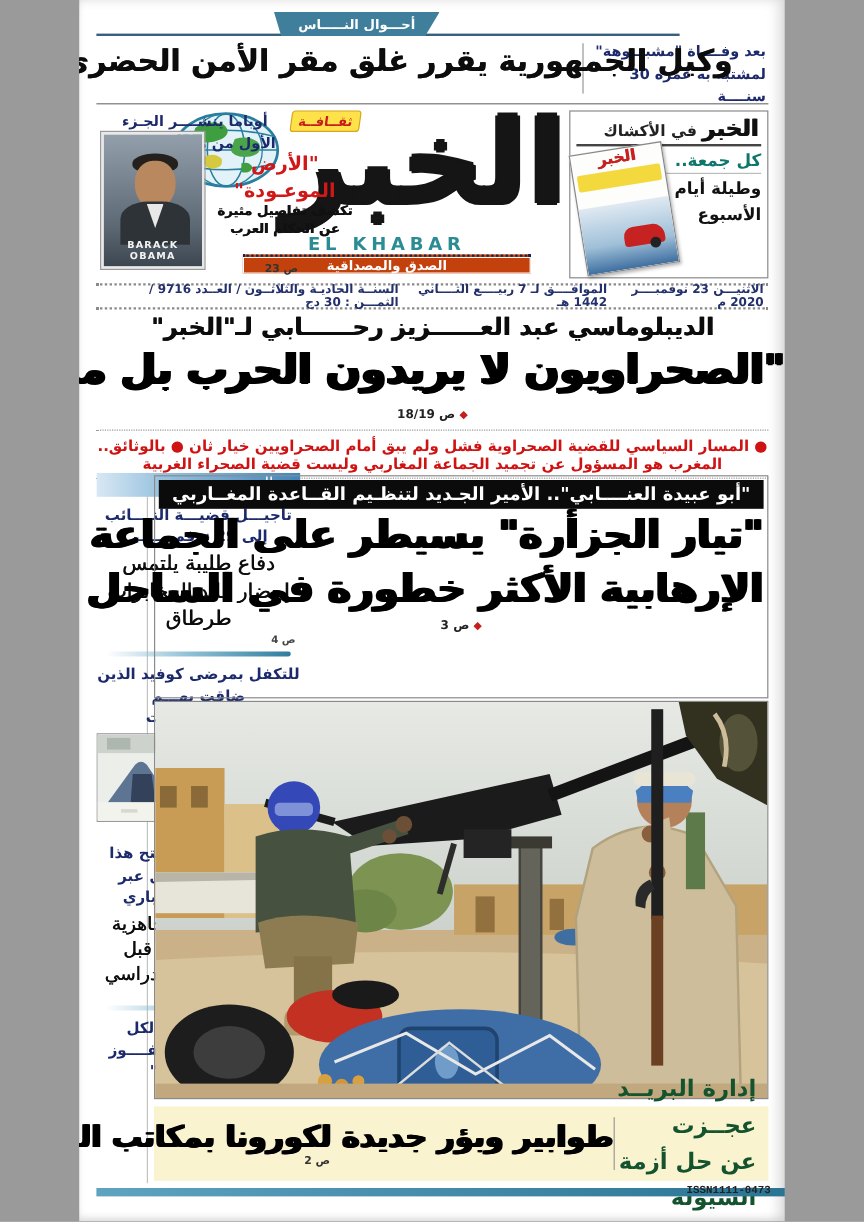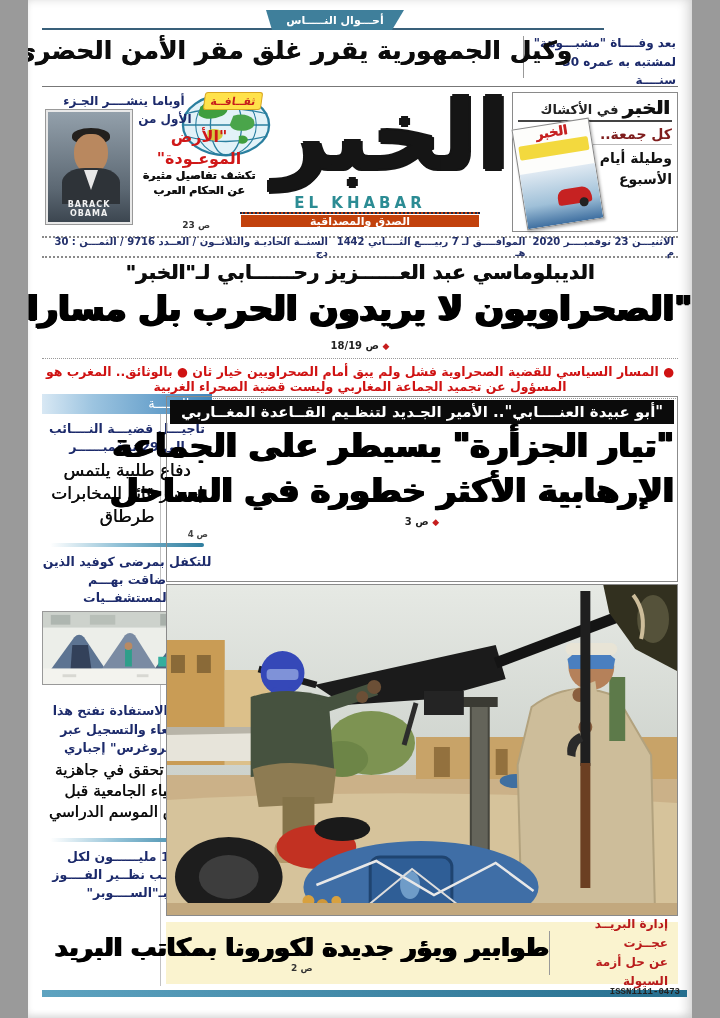--- a/index.html
+++ b/index.html
@@ -1,19 +1,19 @@
 <!DOCTYPE html>
 <html lang="ar" dir="rtl"><head>
 <meta charset="utf-8">
 <style>
   * { margin:0; padding:0; box-sizing:border-box; }
   html,body { background:#9a9a9a; }
   body { font-family:"DejaVu Sans", sans-serif; }
   #page {
-    position:relative; width:664px; height:1018px; margin:0 auto;
+    position:relative; width:588px; height:1018px; margin:0 auto;
     background:#ffffff; overflow:hidden; direction:rtl;
     box-shadow:inset -6px 0 10px rgba(0,0,0,.12), inset 0 -3px 6px rgba(0,0,0,.08);
   }
   .nv { color:#1c2a6b; }
   .rd { color:#d01818; }
 
   
   #top-rule { position:absolute; top:28px; left:14px; right:88px; height:2px; background:#39607a; }
   #top-tab {
     position:absolute; top:10px; right:288px; width:138px; height:20px;
@@ -30,21 +30,21 @@
   #head-rule { position:absolute; top:86px; left:14px; right:14px; height:1px; background:#777; }
 
   
   #kiosk-box { position:absolute; top:92px; right:14px; width:166px; height:140px;
     border:1px solid #8a8a8a; padding:3px 5px; }
   #kiosk-head { display:flex; align-items:baseline; justify-content:center; gap:4px;
     border-bottom:2px solid #444; padding-bottom:2px; }
   #kiosk-logo { font-size:19px; font-weight:bold; color:#111; text-shadow:1px 0 #111; }
   #kiosk-logo i { font-style:normal; color:#c62222; }
   #kiosk-title { font-size:13px; font-weight:bold; color:#222;margin-left:20px; }
-  #kiosk-l1 { color:#7f1d1d; font-weight:bold; font-size:14px; text-align:right; margin-top:4px; border-bottom:1px solid #bbb; padding-bottom:2px;}
+  #kiosk-l1 { color:#0f766e; font-weight:bold; font-size:14px; text-align:right; margin-top:4px; border-bottom:1px solid #bbb; padding-bottom:2px;}
   #kiosk-l2,#kiosk-l3 { font-weight:bold; font-size:14px; color:#111; text-align:right; margin-top:5px; }
   #kiosk-mag { position:absolute; left:6px; bottom:6px; width:78px; height:102px;
     background:#fdfdfb; border:1px solid #888; transform:rotate(-9deg);
     box-shadow:1px 2px 3px rgba(0,0,0,.3); overflow:hidden; }
   #kiosk-mag .m-head { color:#c62222; font-weight:bold; font-size:13px; text-align:center; text-shadow:.5px 0 #c62222; }
   #kiosk-mag .m-strip { height:14px; background:#f3d93e; margin:2px 3px; border-radius:2px; }
   #kiosk-mag .m-art { position:absolute; bottom:0; left:0; right:0; height:55px;
     background:linear-gradient(180deg,#dfe9f2 0%, #9fc0d8 60%, #3f6fa0 100%); }
   #kiosk-mag .m-car { position:absolute; bottom:18px; right:8px; width:34px; height:16px;
     background:#c62222; border-radius:8px 10px 3px 3px; }
@@ -126,21 +126,21 @@
   #qaeda-ref { text-align:center; font-size:10px; font-weight:bold; color:#222; margin-top:2px; }
 
   #main-photo { position:absolute; right:14px; top:584px; width:512px; height:332px;
     border:1px solid #8a8a8a; }
   #main-photo svg, #tents svg { display:block; width:100%; height:100%; }
 
   
   #banner { position:absolute; right:14px; top:922px; width:512px; height:62px;
     background:#faf3cf; display:flex; align-items:center; direction:rtl; }
   #banner-kicker { width:128px; flex:none; text-align:right; padding-right:10px;
-    font-size:12px; font-weight:bold; color:#b91c1c; line-height:1.6; }
+    font-size:19px; font-weight:bold; color:#14532d; line-height:1.6; }
   #banner-vline { width:1px; height:44px; background:#999; flex:none; }
   #banner-main { flex:1; text-align:center; }
   #banner-headline { font-size:25px; font-weight:bold; color:#000; white-space:nowrap;
     text-shadow:1px 0 #000, -1px 0 #000; }
   #banner-ref { font-size:9px; font-weight:bold; color:#333; margin-top:1px; }
 
   #bottom-bar { position:absolute; left:14px; top:990px; width:645px; height:7px;
     background:linear-gradient(to left,#256e8e,#5ea3c0); }
   #issn { position:absolute; right:12px; top:987px; font-size:9px; font-weight:bold; color:#222;
     direction:ltr; font-family:"Liberation Mono", monospace; }

